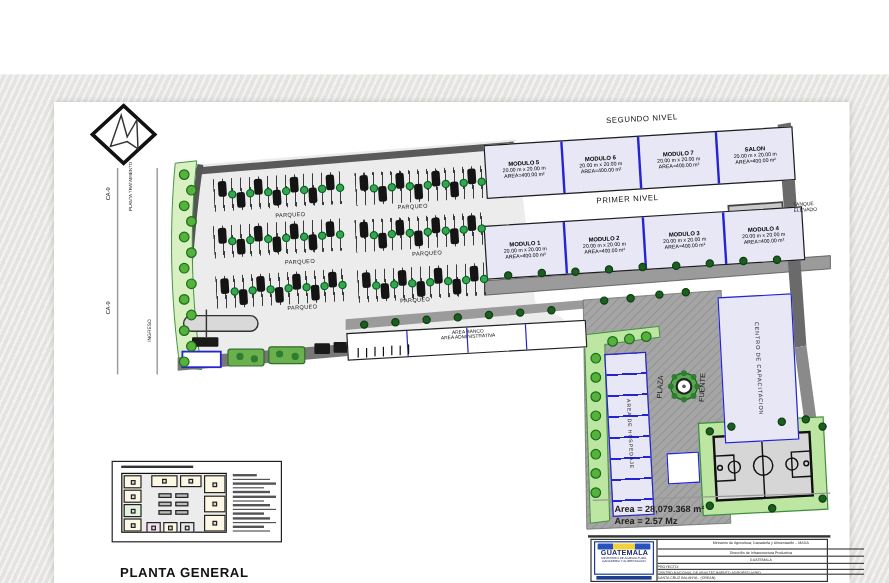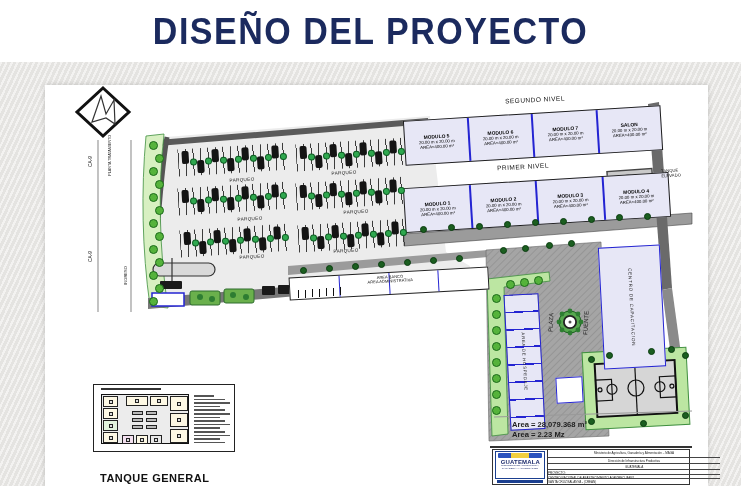--- a/index.html
+++ b/index.html
@@ -73,23 +73,20 @@
   .info-row { border-bottom:.8px solid #444; text-align:center; overflow:hidden; }
   .info-row:last-child { border-bottom:none; }
   .it { font-size:6px; color:#222; transform:scale(.5); transform-origin:center center; white-space:nowrap; }
   .itl { font-size:6px; color:#222; transform:scale(.5); transform-origin:left center; white-space:nowrap; text-align:left; }
 </style>
 </head>
 <body>
 
 <div class="stage">
 
-  <div class="header">
-    <div class="title">DISEÑO DEL PROYECTO</div>
-  </div>
   <div class="texture"></div>
   <div class="sheet"></div>
 
   <svg class="plan" viewBox="0 0 741 486">
     <defs>
       <pattern id="hatch" width="5" height="5" patternUnits="userSpaceOnUse" patternTransform="rotate(45)">
         <rect width="5" height="5" fill="#a5a5a5"></rect>
         <line x1="0" y1="0" x2="0" y2="5" stroke="#8e8e8e" stroke-width="1.4"></line>
       </pattern>
     </defs>
@@ -421,25 +418,25 @@
         <div class="legbar" style="left: 0px; top: 21.6px; width: 26px;"></div>
         <div class="legbar" style="left: 0px; top: 25.2px; width: 31px;"></div>
         <div class="legbar" style="left: 0px; top: 28.8px; width: 36px;"></div>
         <div class="legbar" style="left: 0px; top: 32.4px; width: 26px;"></div>
         <div class="legbar" style="left: 0px; top: 36px; width: 31px;"></div>
         <div class="legbar" style="left: 0px; top: 39.6px; width: 36px;"></div>
         <div class="legbar" style="left: 0px; top: 43.2px; width: 26px;"></div>
         <div class="legbar" style="left: 0px; top: 46.8px; width: 31px;"></div>
       </div>
   </div>
-  <div class="planta-general">TANQUE GENERAL</div>
+  <div class="planta-general">PLANTA GENERAL</div>
 
   <div class="areas">
     <div>Area = 28,079.368 m²</div>
-    <div>Area = 2.23 Mz</div>
+    <div>Area = 2.57 Mz</div>
   </div>
 
   <div class="tb-rule"></div>
   <div class="tblock">
     <div class="logo-cell">
       <div class="logo-frame">
         <div class="logo-top"></div>
         <div class="logo-word">GUATEMALA</div>
         <div class="logo-sub">MINISTERIO DE AGRICULTURA, GANADERIA Y ALIMENTACION</div>
       </div>

